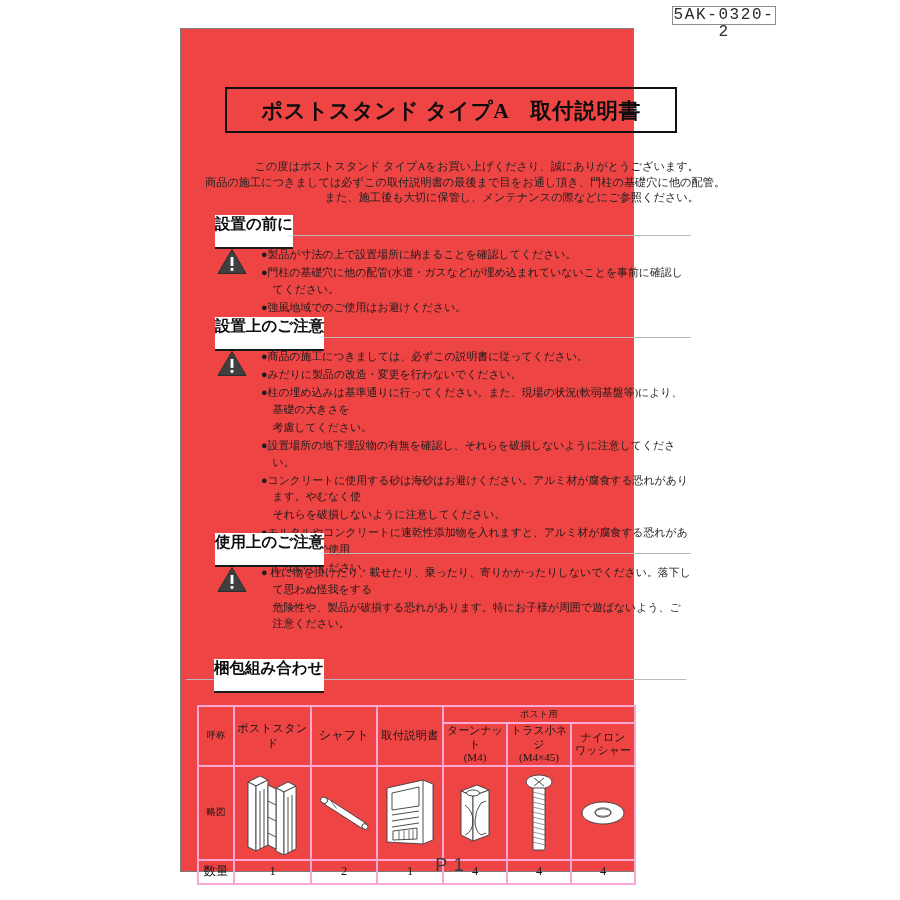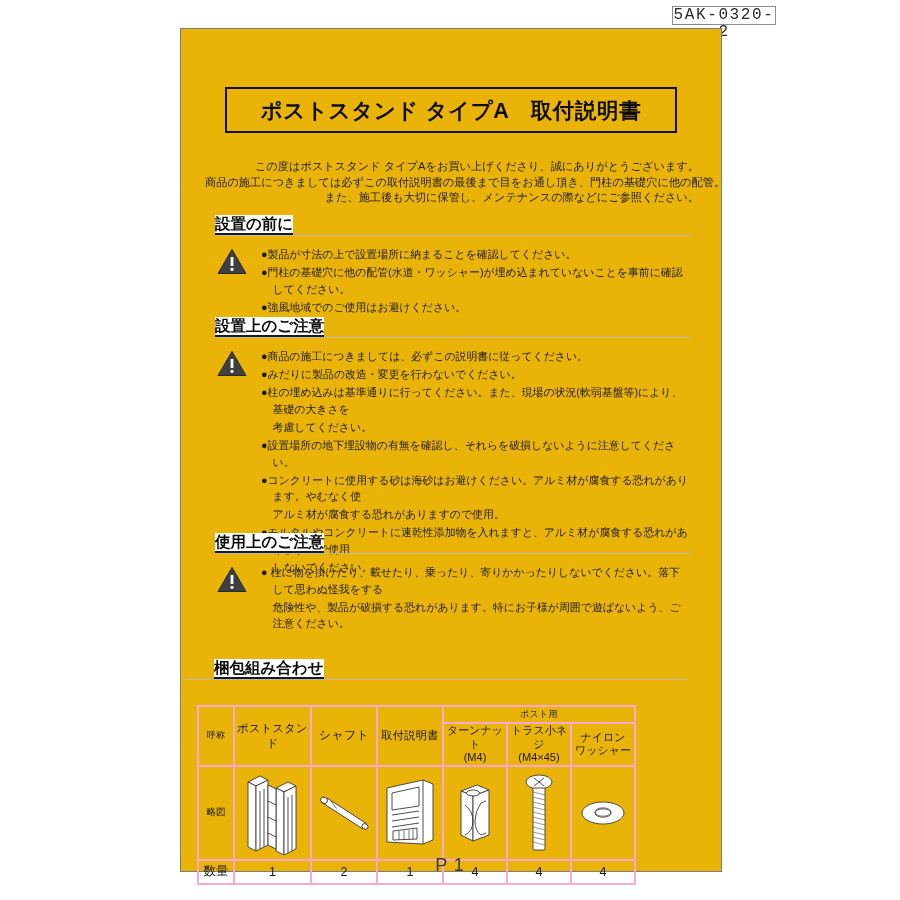--- a/index.html
+++ b/index.html
@@ -31,25 +31,26 @@
     text-align: center;
     color: #2b2b2b;
     font-family: "Liberation Mono", "DejaVu Sans Mono", monospace;
   }
 
   
   .page {
     position: absolute;
     left: 180px;
     top: 28px;
-    width: 542px;
+    width: 454px;
     height: 844px;
     border: 1.3px solid #7d7d7d;
     box-sizing: border-box;
-    background: #eab308;
+    background: #ef4444;
+    font-family: Liberation Serif, serif;
   }
 
   .inner {
     position: absolute;
     left: 0; top: 0; right: 0; bottom: 0;
   }
 
   
   .title-box {
     position: absolute;
@@ -89,21 +90,21 @@
   .sec-head {
     position: relative;
     height: 24px;
   }
   .sec-head-text {
     font-size: 15.5px;
     font-weight: bold;
     color: #0d0d0d;
     display: inline-block;
     border-bottom: 2.4px solid #1a1a1a;
-    padding-bottom: 0;
+    padding-bottom: 14px;
     line-height: 18px;
     position: relative;
     z-index: 2;
     background: #fff;
   }
   .sec-rule {
     position: absolute;
     left: 0;
     right: 0;
     top: 20px;
@@ -207,21 +208,21 @@
         <div class="sec-rule"></div>
       </div>
       <div class="sec-body">
         <svg class="warn-icon" viewBox="0 0 30 27">
           <polygon points="15,1.5 29,25.5 1,25.5" fill="#3f3f3f" stroke="#2a2a2a" stroke-width="1"></polygon>
           <rect x="13.6" y="9" width="2.8" height="9" fill="#ffffff"></rect>
           <rect x="13.6" y="20" width="2.8" height="2.8" fill="#ffffff"></rect>
         </svg>
         <div class="bullets">
           <p>●製品が寸法の上で設置場所に納まることを確認してください。</p>
-          <p>●門柱の基礎穴に他の配管(水道・ワッシャー)が埋め込まれていないことを事前に確認してください。</p>
+          <p>●門柱の基礎穴に他の配管(水道・ガスなど)が埋め込まれていないことを事前に確認してください。</p>
           <p>●強風地域でのご使用はお避けください。</p>
         </div>
       </div>
     </div>
 
     <div class="section" style="top:288px;">
       <div class="sec-head">
         <span class="sec-head-text">設置上のご注意</span>
         <div class="sec-rule"></div>
       </div>
@@ -231,21 +232,21 @@
           <rect x="13.6" y="9" width="2.8" height="9" fill="#ffffff"></rect>
           <rect x="13.6" y="20" width="2.8" height="2.8" fill="#ffffff"></rect>
         </svg>
         <div class="bullets">
           <p>●商品の施工につきましては、必ずこの説明書に従ってください。</p>
           <p>●みだりに製品の改造・変更を行わないでください。</p>
           <p>●柱の埋め込みは基準通りに行ってください。また、現場の状況(軟弱基盤等)により、基礎の大きさを</p>
           <p class="cont">考慮してください。</p>
           <p>●設置場所の地下埋設物の有無を確認し、それらを破損しないように注意してください。</p>
           <p>●コンクリートに使用する砂は海砂はお避けください。アルミ材が腐食する恐れがあります。やむなく使</p>
-          <p class="cont">アルミ材が腐食する恐れがありますので使用。</p>
+          <p class="cont">それらを破損しないように注意してください。</p>
           <p>●モルタルやコンクリートに速乾性添加物を入れますと、アルミ材が腐食する恐れがありますので使用</p>
           <p class="cont">しないでください。</p>
         </div>
       </div>
     </div>
 
     <div class="section" style="top:504px;">
       <div class="sec-head">
         <span class="sec-head-text">使用上のご注意</span>
         <div class="sec-rule"></div>

